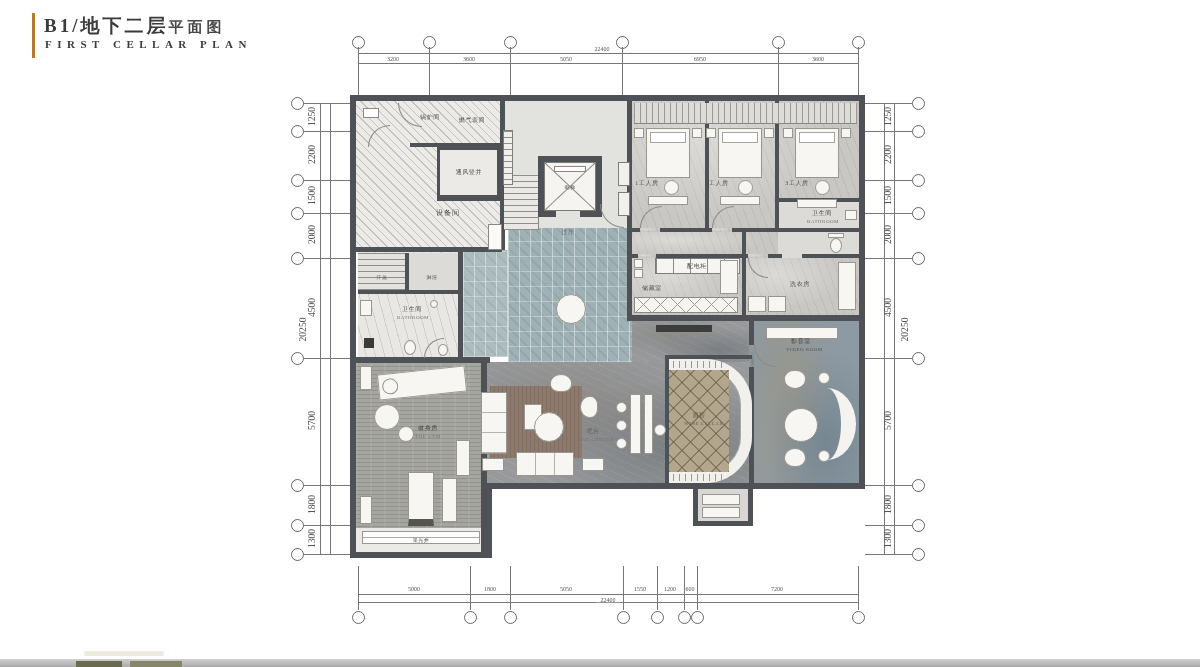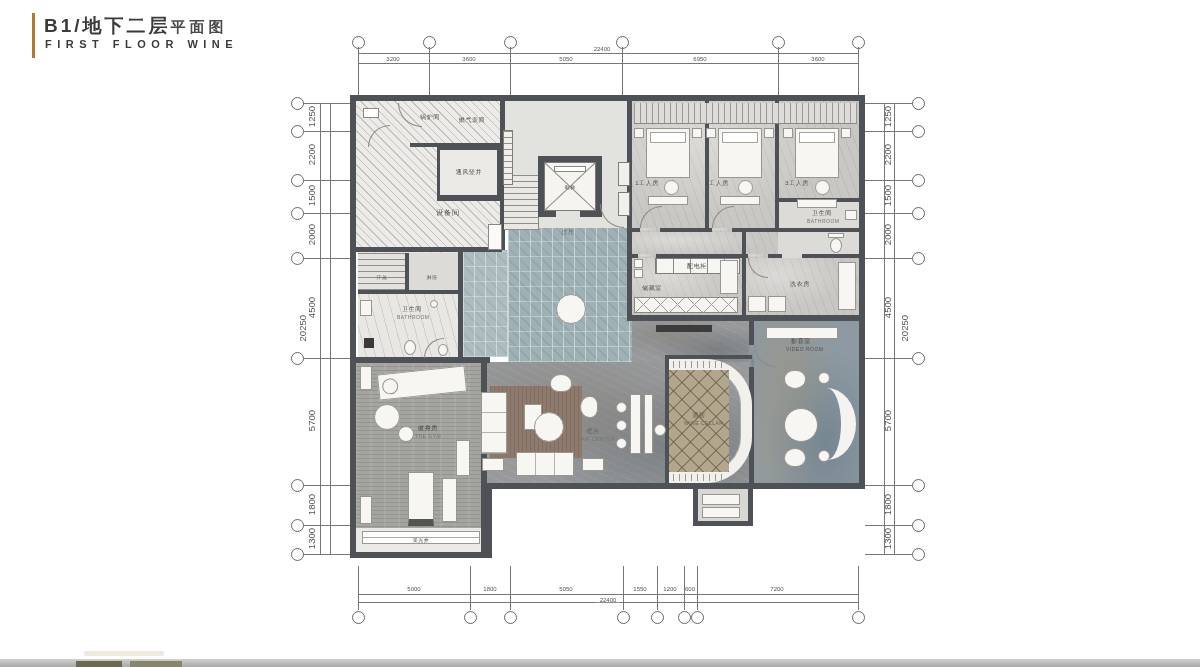--- a/index.html
+++ b/index.html
@@ -1,17 +1,17 @@
 <!DOCTYPE html>
 <html><head>
 <meta charset="utf-8">
 <style>
   html,body{margin:0;padding:0;background:#fff;}
   .page{position:relative;width:1200px;height:667px;background:#ffffff;overflow:hidden;
-        font-family:Liberation Sans, sans-serif;color:#3b3b3b;}
+        font-family:Liberation Serif, serif;color:#3b3b3b;}
   .abs{position:absolute;}
   
   .w{position:absolute;background:#4e5257;}
   
   .dline{position:absolute;background:#777;}
   .bub{position:absolute;width:11px;height:11px;border:1px solid #666;border-radius:50%;background:#fff;}
   .lbl{position:absolute;width:60px;text-align:center;color:#4c4c48;letter-spacing:1px;
        line-height:10px;white-space:nowrap;}
   .dim{position:absolute;width:40px;text-align:center;color:#555;white-space:nowrap;line-height:9px;}
   .t7{font-size:10px;transform:scale(.72);transform-origin:center;}
@@ -59,21 +59,21 @@
 </style>
 </head>
 <body>
 
 <div class="page">
 
   <div class="abs" style="left:32px;top:13px;width:3px;height:45px;background:#b5782f;"></div>
   <div class="abs" style="left:44px;top:13px;">
     <span style="font-size:19px;font-weight:bold;letter-spacing:3px;">B1/地下二层</span><span style="font-size:15px;font-weight:bold;letter-spacing:4px;color:#4a4a4a;">平面图</span>
   </div>
-  <div class="abs" style="left:45px;top:38px;font-size:11px;font-weight:bold;letter-spacing:5.5px;">FIRST FLOOR WINE</div>
+  <div class="abs" style="left:45px;top:38px;font-size:11px;font-weight:bold;letter-spacing:5.5px;">FIRST CELLAR PLAN</div>
 
   <div class="bub" style="left:352px;top:36px;"></div>
   <div class="bub" style="left:423px;top:36px;"></div>
   <div class="bub" style="left:504px;top:36px;"></div>
   <div class="bub" style="left:616px;top:36px;"></div>
   <div class="bub" style="left:772px;top:36px;"></div>
   <div class="bub" style="left:852px;top:36px;"></div>
   <div class="dline" style="left:358px;top:47px;width:1px;height:48px;"></div>
   <div class="dline" style="left:429px;top:47px;width:1px;height:48px;"></div>
   <div class="dline" style="left:510px;top:47px;width:1px;height:48px;"></div>

